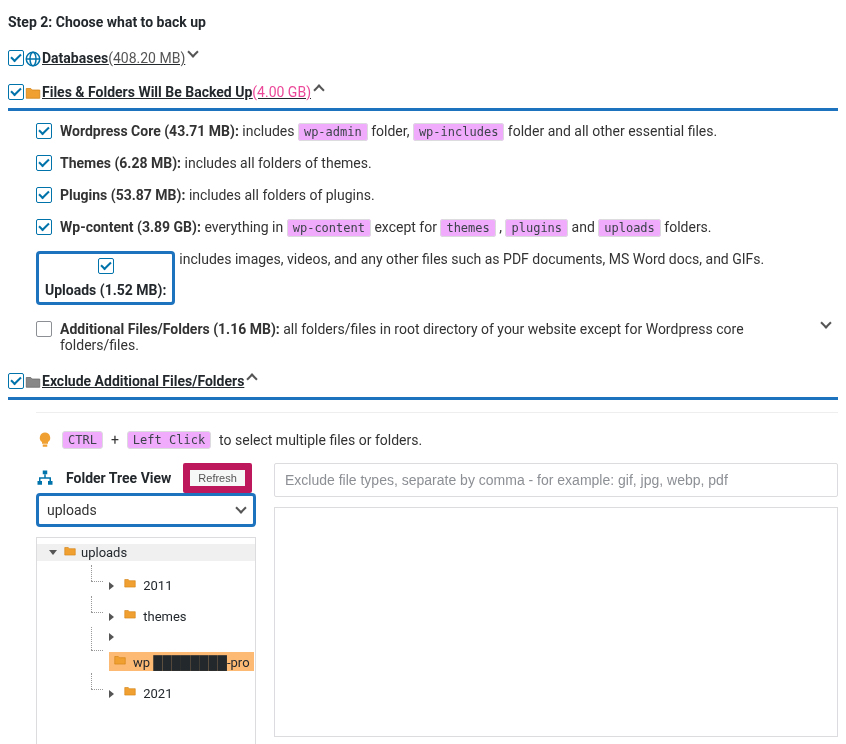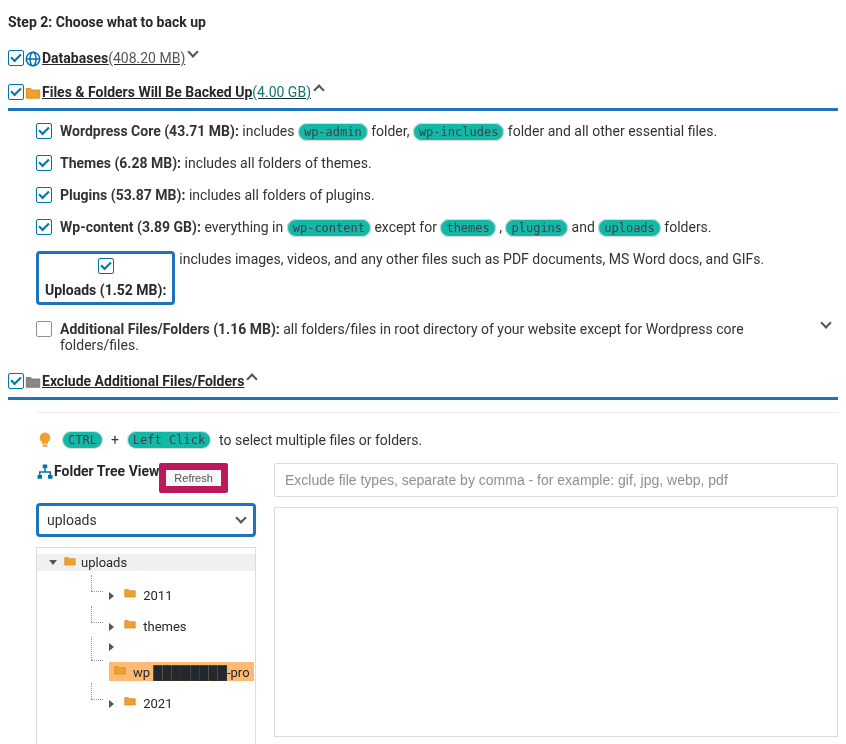--- a/index.html
+++ b/index.html
@@ -64,23 +64,23 @@
   .sub-items { margin-left: 28px; }
   .sub-row {
     display: flex;
     align-items: flex-start;
     gap: 8px;
     padding: 8px 0;
   }
   .sub-row .text { font-size: 14px; color: #333; }
   .sub-row .text b { font-weight: 700; }
   .code {
-    background: #14b8a6;
+    background: #f0abfc;
     border: 1px solid #dcdcde;
-    border-radius: 9px;
+    border-radius: 3px;
     padding: 1px 5px;
     font-family: Menlo, Consolas, monospace;
     font-size: 12px;
     color: #3c434a;
   }
   .highlight-box {
     display: inline-flex;
     align-items: center;
     gap: 8px;
     border: 3px solid #1e73be;
@@ -93,22 +93,22 @@
     display: flex; align-items: center; gap: 8px;
     margin-left: 28px; padding: 6px 0 14px 0;
     font-size: 14px; color: #333;
   }
   .two-col {
     display: flex; gap: 18px; margin-left: 28px;
   }
   .col-left { width: 220px; }
   .col-right { flex: 1; }
   .col-header {
-    display: flex; align-items: flex-start; gap: 0;
-    font-weight: 700; font-size: 14px; margin-bottom: 10px;
+    display: flex; align-items: center; gap: 12px;
+    font-weight: 700; font-size: 14px; 
     min-height: 24px;
   }
   .refresh-btn {
     font-size: 11px;
     background: #f6f7f7;
     border: 7px solid #be185d;
     color: #555;
     padding: 2px 8px;
     border-radius: 2px;
     font-weight: 400;
@@ -215,21 +215,21 @@
 </div>
 
 <div class="section-row underline-blue" style="margin-top:4px">
   <span class="checkbox checked"></span>
   <span class="folder-icon">
       <svg>
         <use href="#folder-o"></use>
       </svg>
     </span>
   <span class="section-label">Files &amp; Folders Will Be Backed Up</span>
-  <span style="font-weight:400;color:#0f766e">(4.00 GB)</span>
+  <span style="font-weight:400;color:#ec4899">(4.00 GB)</span>
   <span class="chevron up"></span>
 </div>
 
 <div class="sub-items">
 
   <div class="sub-row">
     <span class="checkbox checked"></span>
     <span class="text">
       <b>Wordpress Core (43.71 MB):</b><span> includes </span><span class="code">wp-admin</span><span> folder, </span><span class="code">wp-includes</span><span> folder and all other essential files.</span>
     </span>

